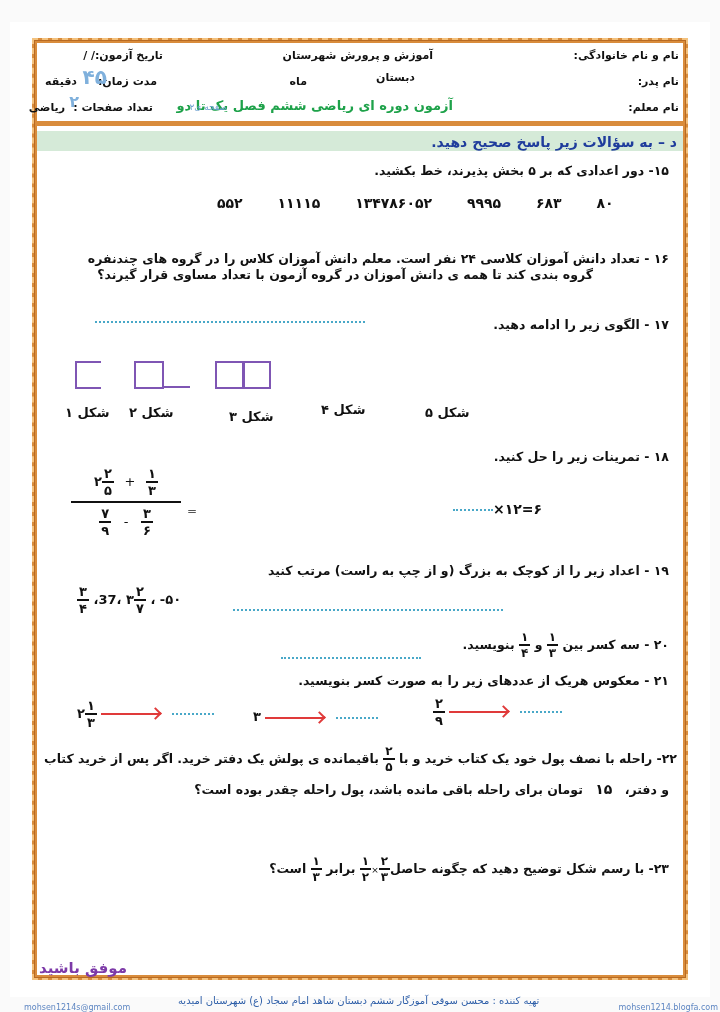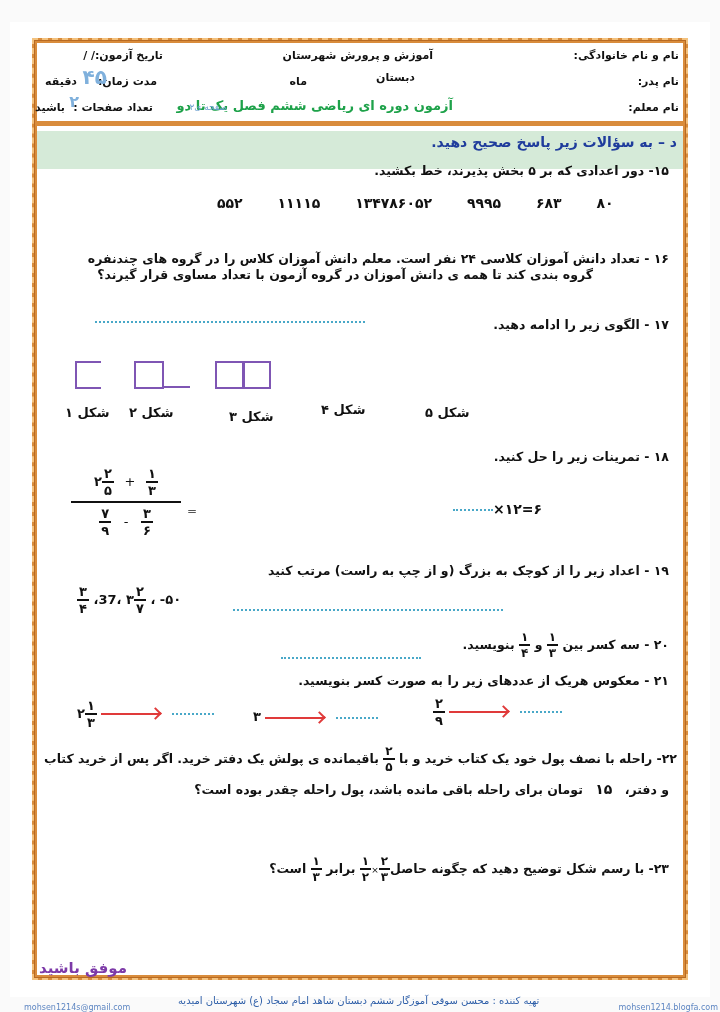--- a/index.html
+++ b/index.html
@@ -17,21 +17,21 @@
       content: ""; position: absolute; inset: -5px;
       border: 2px dashed #f3c27f; pointer-events: none;
     }
     .header { position: absolute; left: 0; top: 0; width: 646px; height: 83px; border-bottom: 5px solid #d98c3c; }
     .hrow { position: absolute; left: 0; width: 646px; height: 26px; direction: rtl; font-size: 11px; font-weight: bold; }
     .hrow span { position: absolute; white-space: nowrap; }
     .big-blue { color: #7fb0dc; font-size: 20px; font-weight: bold; }
     .green { color: #1ea24a; font-size: 13px; }
     .small-blue { color: #6a9fcf; font-size: 9px; font-weight: normal; }
     .band {
-      position: absolute; left: 0; top: 88px; width: 646px; height: 38px;
+      position: absolute; left: 0; top: 88px; width: 646px; height: 20px;
       background: #d5ead8; direction: rtl; padding-right: 6px;
       color: #1f3c9c; font-size: 14px; font-weight: bold; line-height: 22px;
     }
     .q { position: absolute; direction: rtl; font-size: 12.5px; font-weight: bold; white-space: nowrap; }
     .dots { display: inline-block; border-bottom: 2px dotted #49a8c8; height: 1px; vertical-align: middle; }
     .numrow { position: absolute; direction: ltr; font-size: 14px; font-weight: bold; }
     .numrow span { margin-right: 30px; }
     .frac { display: inline-flex; flex-direction: column; align-items: center; vertical-align: middle; font-weight: bold; line-height: 1; }
     .frac .n { border-bottom: 2px solid #111; padding: 0 2px 1px; }
     .frac .d { padding-top: 1px; }
@@ -64,21 +64,21 @@
         <span style="right:526px;top:4px;">مدت زمان:</span>
         <span class="big-blue" style="right:576px;top:-6px;">۴۵</span>
         <span style="right:606px;top:4px;">دقیقه</span>
       </div>
       <div class="hrow" style="top:54px;">
         <span style="right:4px;top:4px;">نام معلم:</span>
         <span class="green" style="right:230px;top:1px;text-align:center;">آزمون دوره ای ریاضی ششم فصل یک تا دو</span>
         <span class="small-blue" style="right:456px;top:5px;">صفحه ی۲</span>
         <span style="right:530px;top:4px;">تعداد صفحات :</span>
         <span class="big-blue" style="right:604px;top:-5px;font-size:16px;">۲</span>
-        <span style="right:618px;top:4px;">باشید</span>
+        <span style="right:618px;top:4px;">ریاضی</span>
       </div>
     </div>
 
     <div class="band">د – به سؤالات زیر پاسخ صحیح دهید.</div>
 
     <div class="q" style="right:14px;top:120px;">۱۵- دور اعدادی که بر ۵ بخش پذیرند، خط بکشید.</div>
     <div class="numrow" style="left:180px;top:152px;">
       <span>۵۵۲</span>
       <span>۱۱۱۱۵</span>
       <span>۱۳۴۷۸۶۰۵۲</span>

